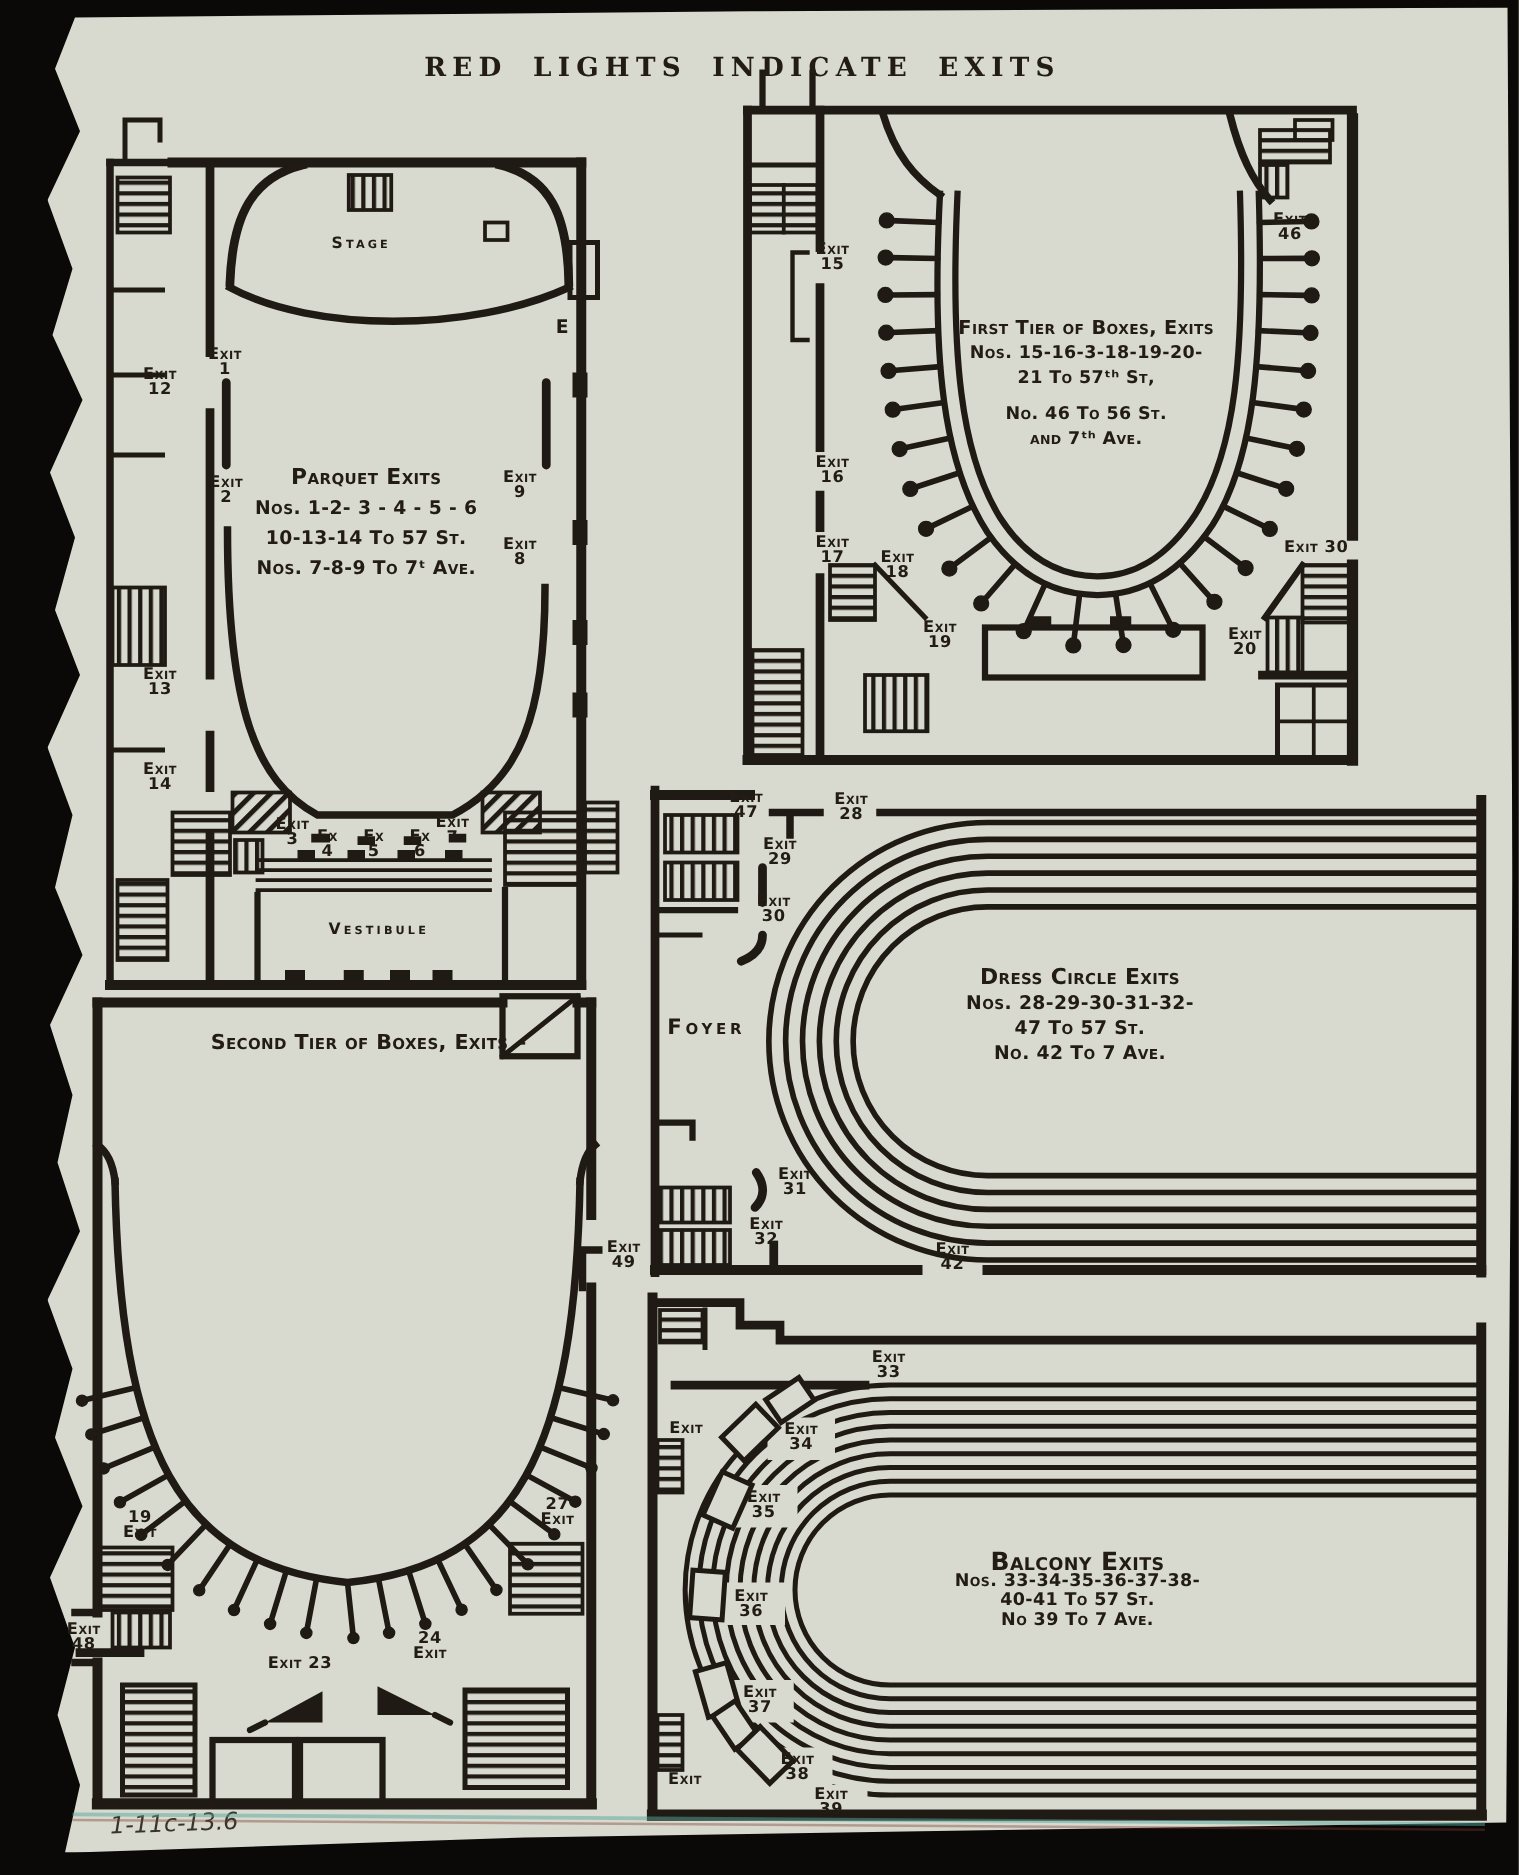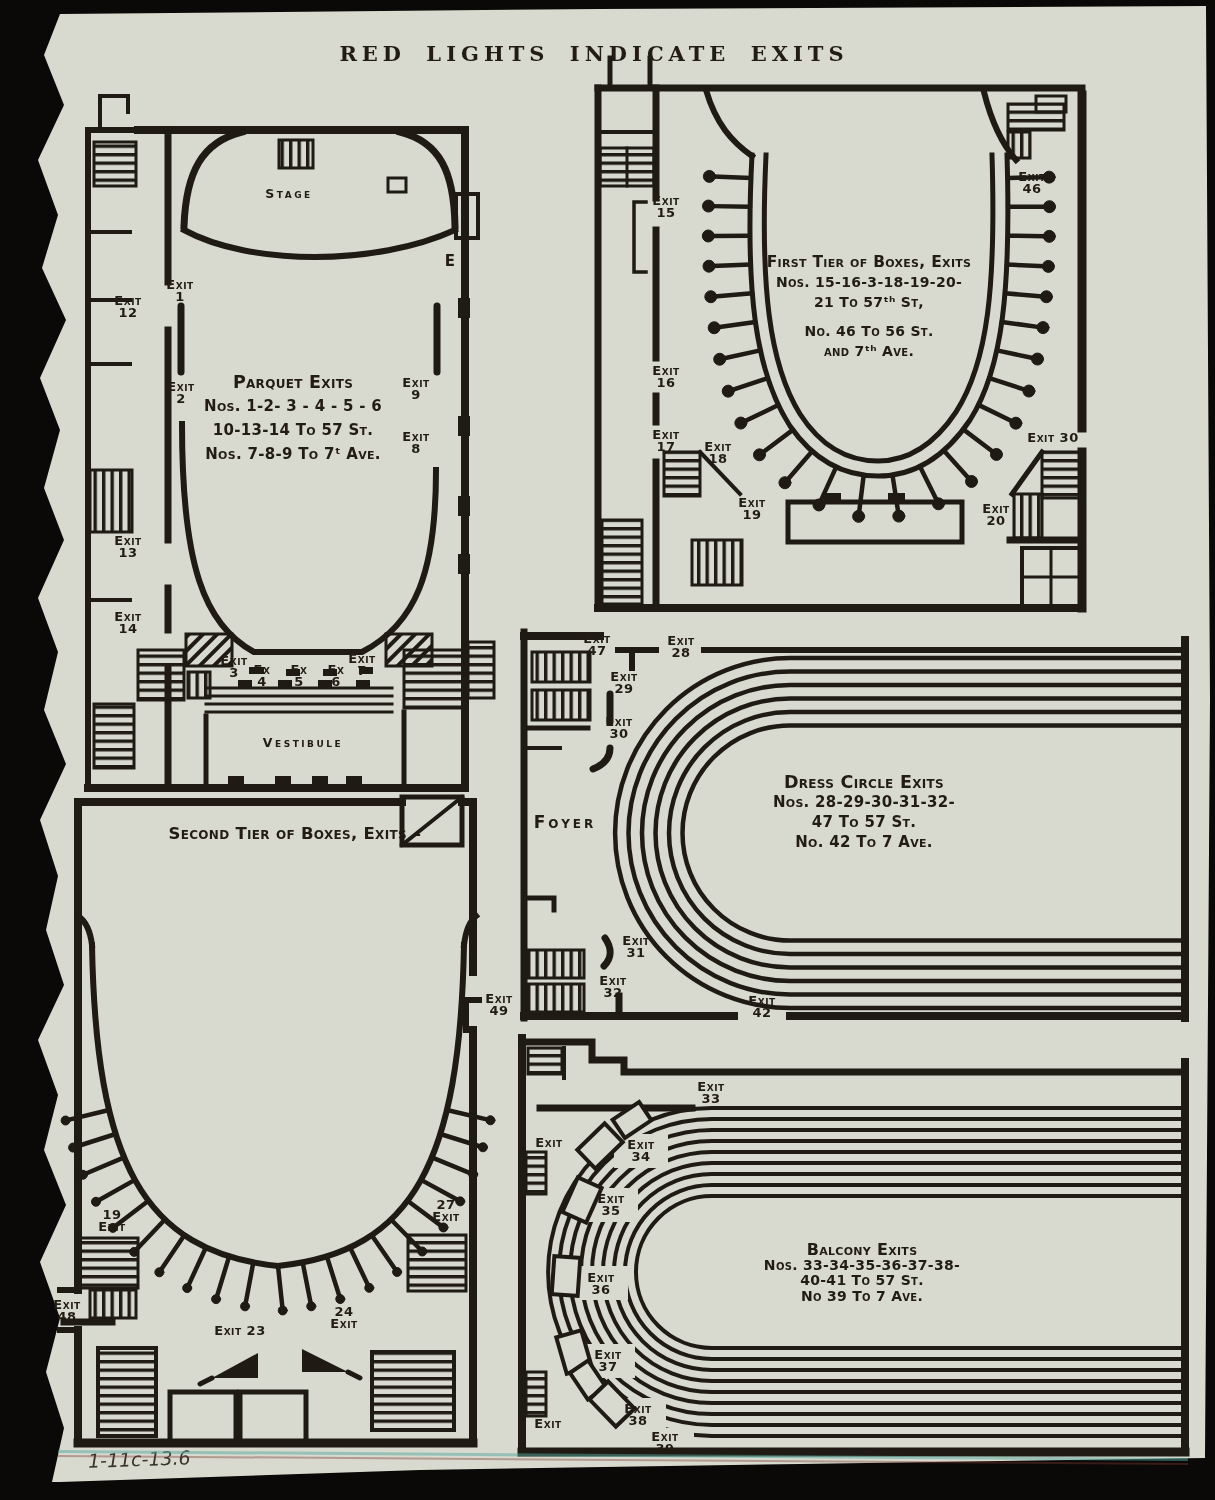--- a/index.html
+++ b/index.html
@@ -21,21 +21,21 @@
   .tb{position:absolute;transform:translateX(-50%);text-align:center;
     font:bold 15px/24px "DejaVu Sans",sans-serif;font-variant:small-caps;
     color:#221c14;letter-spacing:.3px;white-space:nowrap}
   .tb .t0{font-size:17.5px}
   .tb.ft{font-size:14px;line-height:20px}
   .tb.ft .t0{font-size:15.5px}
   .tb.dc{font-size:15px;line-height:20px}
   .tb.st{font-size:15.5px;line-height:28px}
   .tb.st .t0{font-size:16.5px}
   .tb.bc{font-size:14px;line-height:15.5px}
-  .tb.bc .t0{font-size:16px}
+  .tb.bc .t0{font-size:20px}
   .gp{margin-top:9px}
   .note{position:absolute;left:88px;top:1448px;font:italic 19px "DejaVu Sans",sans-serif;
     color:#39332a;transform:rotate(-2deg)}
   .fringe{position:absolute;left:58px;top:1450px;width:1130px;height:3px;
     background:#55a79e;opacity:.5;transform:rotate(.4deg);transform-origin:left}
   .fringe2{position:absolute;left:58px;top:1455px;width:1130px;height:2px;
     background:#7a3a30;opacity:.4;transform:rotate(.4deg);transform-origin:left}
 </style>
 </head>
 <body>

